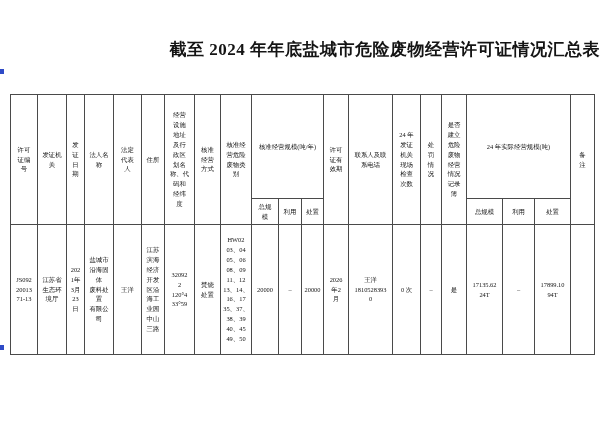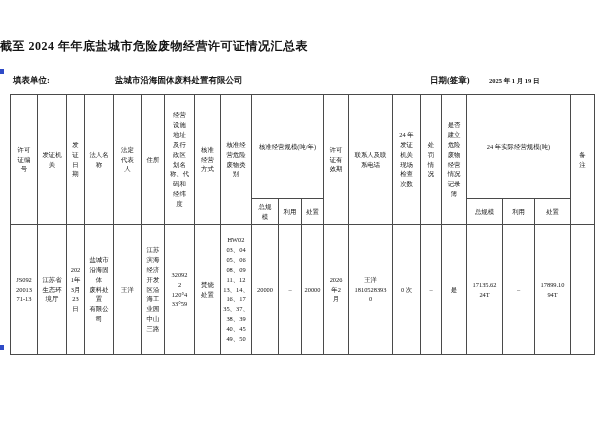--- a/index.html
+++ b/index.html
@@ -3,21 +3,21 @@
 <meta charset="utf-8">
 <style>
   html,body{margin:0;padding:0;}
   body{
     width:600px;height:440px;background:#ffffff;overflow:hidden;
     font-family:"Liberation Serif","DejaVu Serif",serif;color:#141414;
   }
   .page{position:relative;width:600px;height:440px;background:#fff;}
   .doc-title{
     position:absolute;top:38px;left:0;width:100%;
-    text-align:left;font-size:12px;font-weight:bold;letter-spacing:.5px;
+    text-align:right;font-size:17px;font-weight:bold;letter-spacing:.5px;
   }
   .form-line{position:absolute;top:75px;left:0;width:100%;height:14px;font-size:8.5px;font-weight:bold;}
   .form-line .unit-label{position:absolute;left:13px;top:0;}
   .form-line .unit-value{position:absolute;left:115px;top:0;}
   .form-line .date-label{position:absolute;left:430px;top:0;}
   .form-line .date-value{position:absolute;left:489px;top:2px;font-size:6.5px;font-weight:bold;}
   table.main{
     position:absolute;left:10px;top:94px;width:582px;
     border-collapse:collapse;table-layout:fixed;
     font-size:6.4px;line-height:1.55;text-align:center;
@@ -34,26 +34,20 @@
   .m1{top:69px;}
   .m2{top:345px;}
 </style>
 </head>
 <body>
 
 <div class="page">
 
   <div class="doc-title">截至 2024 年年底盐城市危险废物经营许可证情况汇总表</div>
 
-  <div class="form-line">
-    <span class="unit-label">填表单位:</span>
-    <span class="unit-value">盐城市沿海固体废料处置有限公司</span>
-    <span class="date-label">日期(签章)</span>
-    <span class="date-value">2025 年 1 月 19 日</span>
-  </div>
 
   <div class="marker m1" style="background: rgb(47, 75, 199);"></div>
   <div class="marker m2" style="background: rgb(47, 75, 199);"></div>
 
   <table class="main">
     <colgroup>
       <col style="width:27px">
         <col style="width:29px">
         <col style="width:18px">
       <col style="width:29px">

